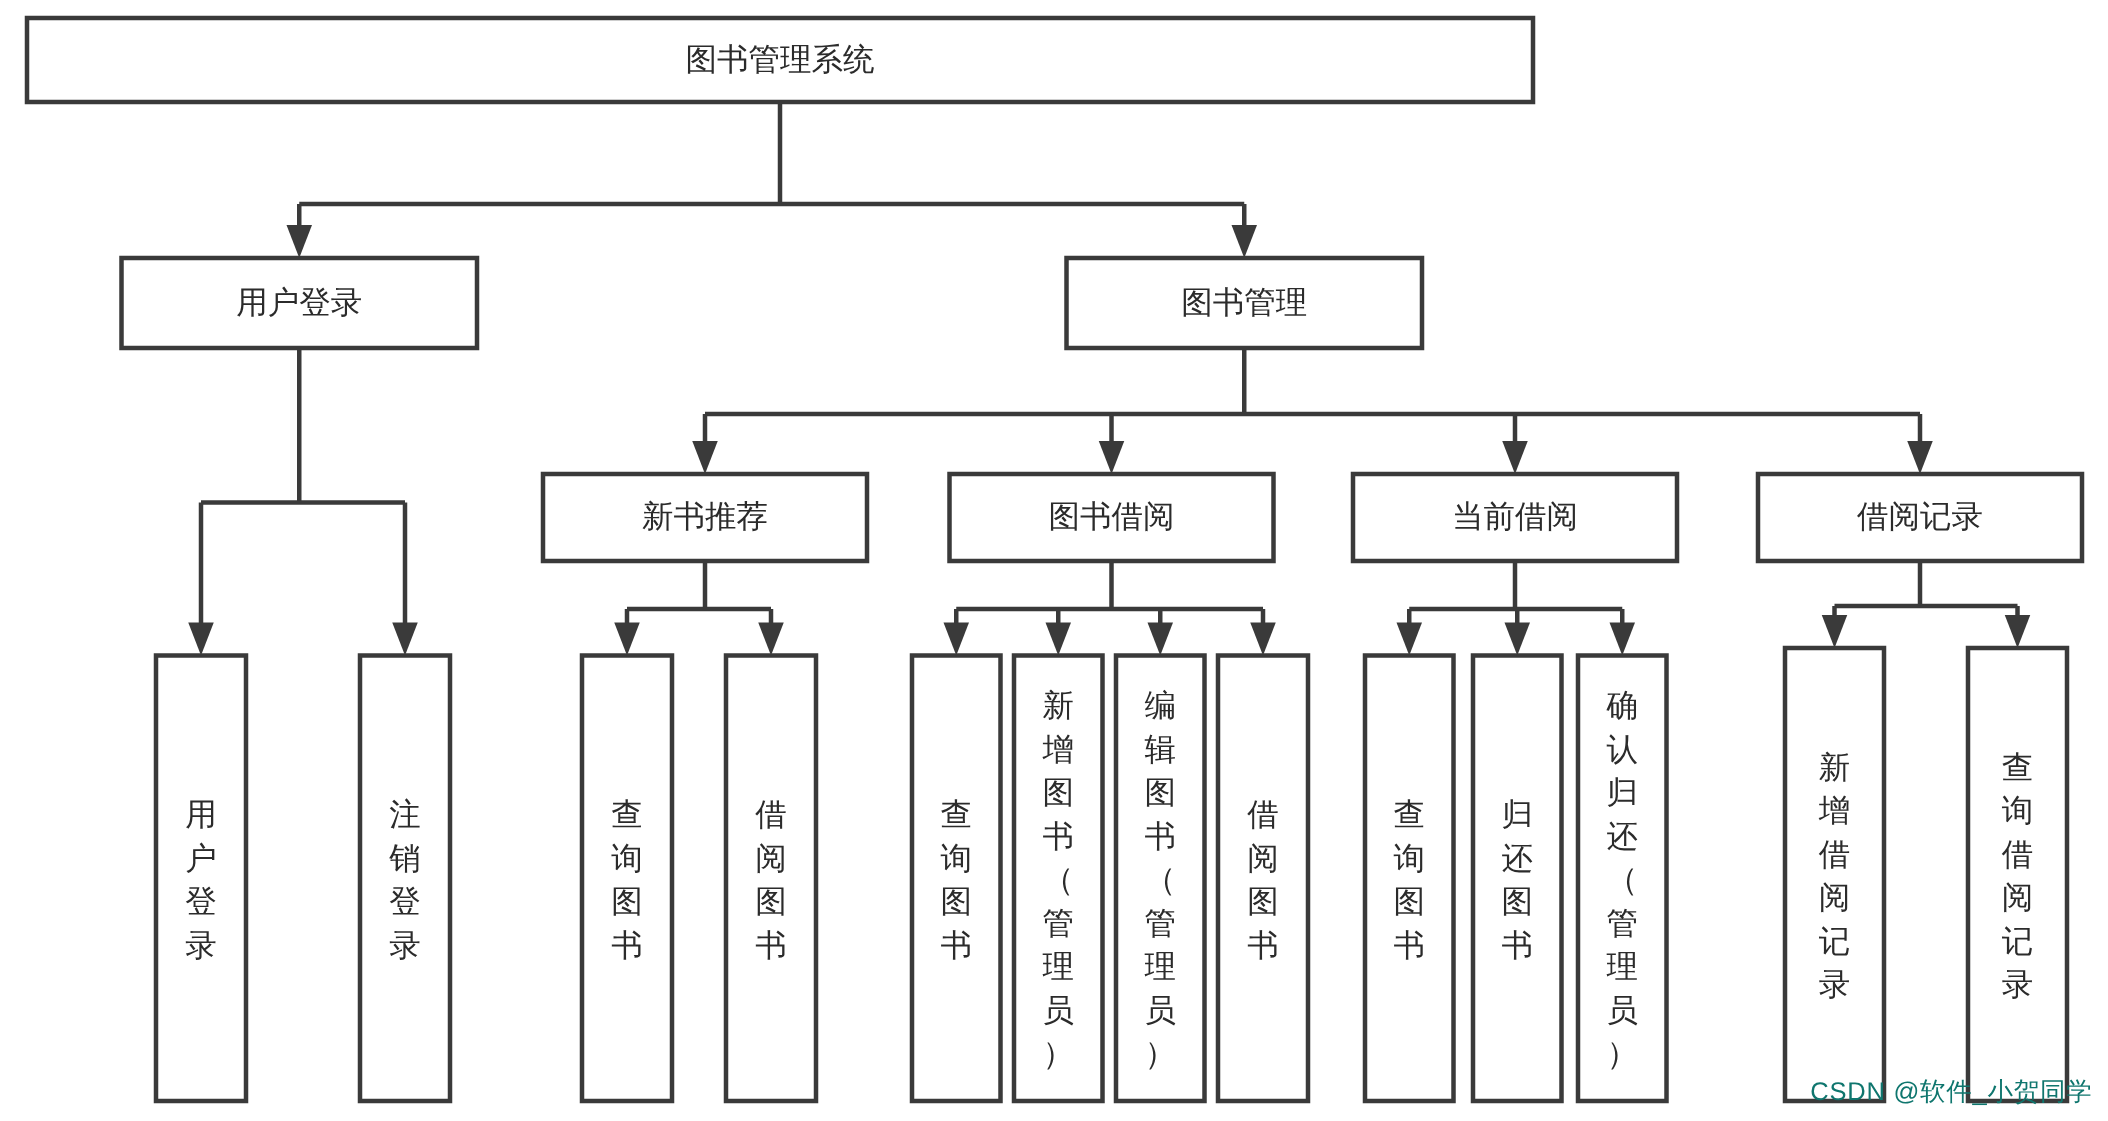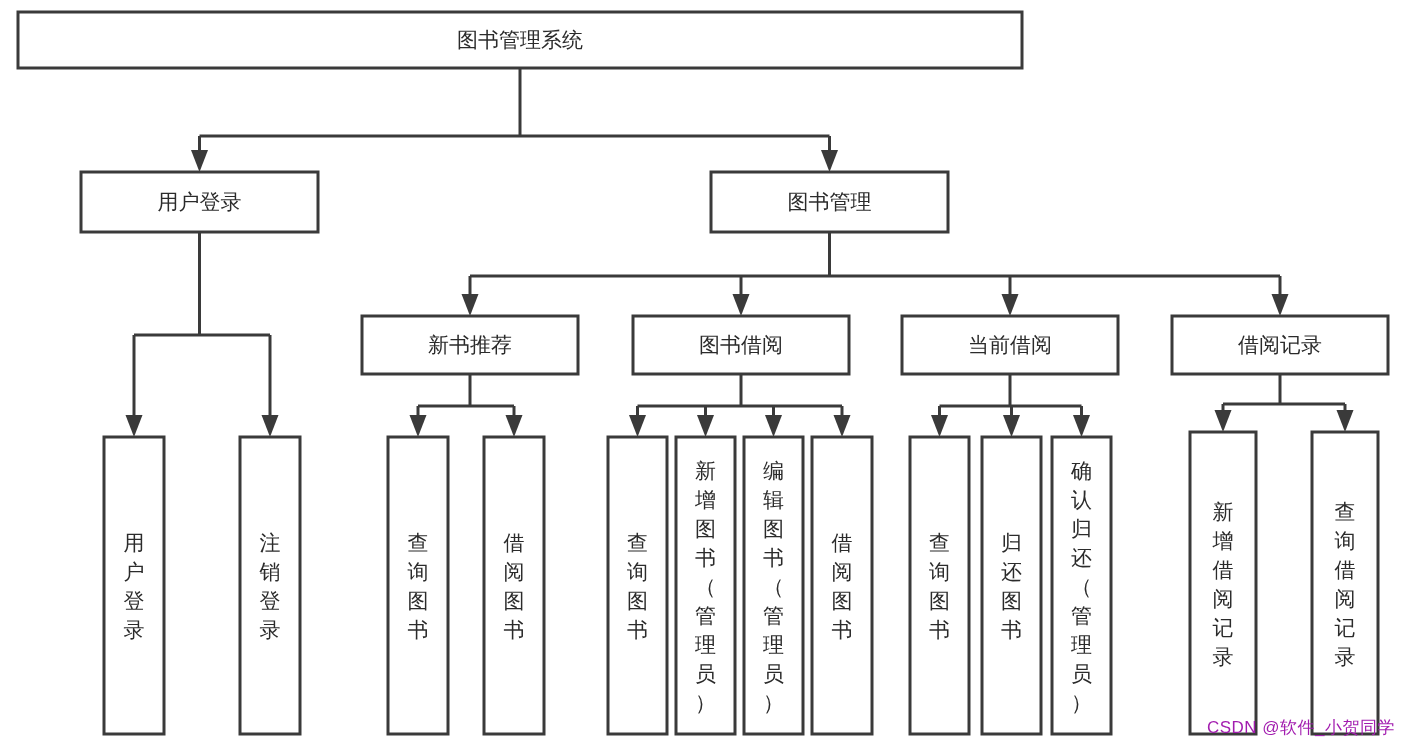--- a/index.html
+++ b/index.html
@@ -54,21 +54,21 @@
     font-size: 21px;
     fill: #2b2b2b;
     text-anchor: middle;
   }
   .watermark-text {
     position: absolute;
     right: 10px;
     bottom: 8px;
     font-family: "Liberation Sans", "DejaVu Sans", sans-serif;
     font-size: 17px;
-    color: #a21caf;
+    color: #0f766e;
     letter-spacing: 0.5px;
     white-space: nowrap;
     user-select: none;
   }
 </style>
 </head>
 <body>
 
 <div id="diagram-root">
   <svg id="diagram-svg" viewBox="0 0 1405 747">

